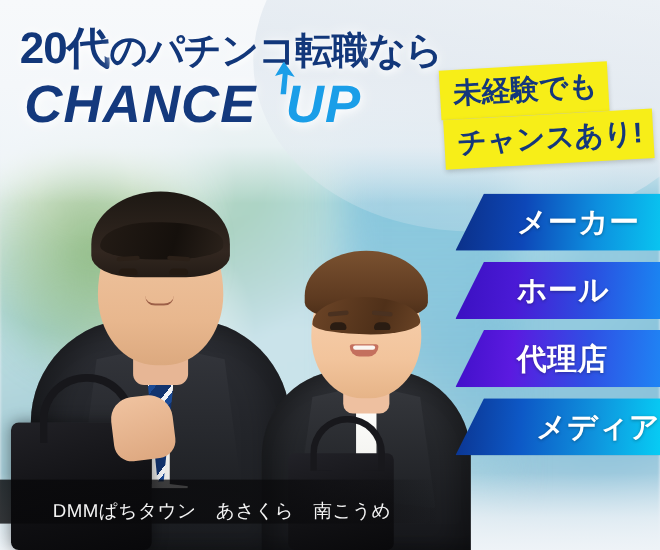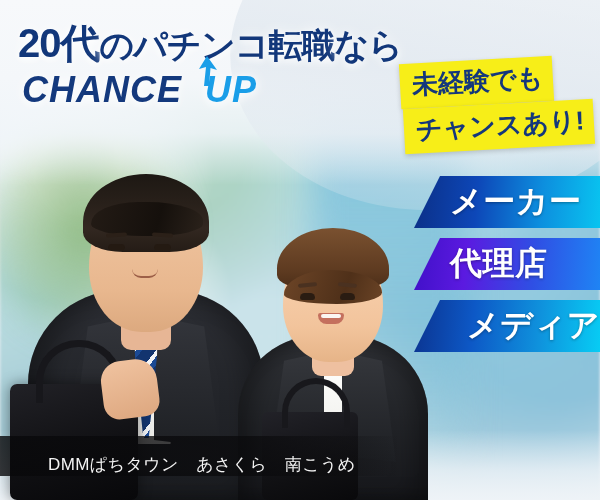--- a/index.html
+++ b/index.html
@@ -223,21 +223,21 @@
     position:absolute;left:18px;top:16px;
     font-size:40px;font-weight:bold;letter-spacing:-1px;
     color:#12377a;white-space:nowrap;
     text-shadow:0 2px 7px rgba(255,255,255,.95),0 0 14px rgba(255,255,255,.9);
   }
   .headline .small{font-size:34px;}
 
   
   .logo{
     position:absolute;left:22px;top:72px;
-    font-size:36px;font-weight:bold;font-style:italic;
+    font-size:48px;font-weight:bold;font-style:italic;
     letter-spacing:1px;white-space:nowrap;line-height:1;
     text-shadow:0 2px 9px rgba(255,255,255,.95),0 0 16px rgba(255,255,255,.85);
   }
   .logo .chance{color:#14397d;}
   .logo .up{color:#1a9ee8;margin-left:12px;position:relative;}
   .logo .arrow{
     position:absolute;left:3px;top:-13px;width:20px;height:30px;
   }
 
   
@@ -254,22 +254,22 @@
 
   
   .cats{position:absolute;left:414px;top:176px;width:186px;}
   .cat{
     position:relative;height:52px;margin-bottom:10px;
     display:flex;align-items:center;
     clip-path:polygon(26px 0,100% 0,100% 100%,0 100%);
     box-shadow:0 2px 6px rgba(0,0,0,.22);
   }
   .cat .cat-label{
-    color:#ffffff;font-weight:bold;font-size:32px;letter-spacing:.5px;
-    margin-left:36px;white-space:nowrap;
+    color:#ffffff;font-weight:bold;font-size:27px;letter-spacing:.5px;
+    margin-left:56px;white-space:nowrap;
     text-shadow:0 1px 3px rgba(0,0,0,.33);
   }
   .cat-maker   {background:linear-gradient(95deg,#0b2f86 0%,#0d47b8 34%,#0d8ede 68%,#09c4f0 100%);}
   .cat-hall    {background:linear-gradient(95deg,#3a10c0 0%,#4a1ad6 30%,#2a4fe0 66%,#1a86f2 100%);}
   .cat-dev     {background:linear-gradient(95deg,#0b2f86 0%,#0d47b8 32%,#0f8ad8 66%,#0ac3ee 100%);}
   .cat-agency  {background:linear-gradient(95deg,#4010c8 0%,#5b1ae0 28%,#2f4fe4 64%,#1f84f4 100%);}
   .cat-media   {background:linear-gradient(95deg,#0b3490 0%,#0d58c6 32%,#0f93dd 68%,#07ccf4 100%);justify-content:flex-end;}
 
   
   .credit{
@@ -350,20 +350,23 @@
 
   <div class="badge">
     <div class="badge-line badge-line-1">未経験でも</div>
     <div class="badge-line badge-line-2">チャンスあり!</div>
   </div>
 
   <div class="cats">
     <div class="cat cat-maker">
       <span class="cat-label">メーカー</span>
     </div>
+    <div class="cat cat-hall">
+      <span class="cat-label">ホール</span>
+    </div>
     <div class="cat cat-agency">
       <span class="cat-label">代理店</span>
     </div>
     <div class="cat cat-media">
       <span class="cat-label">メディア</span>
     </div>
   </div>
 
   <div class="credit">
     <span class="credit-text">DMMぱちタウン　あさくら　南こうめ</span>

